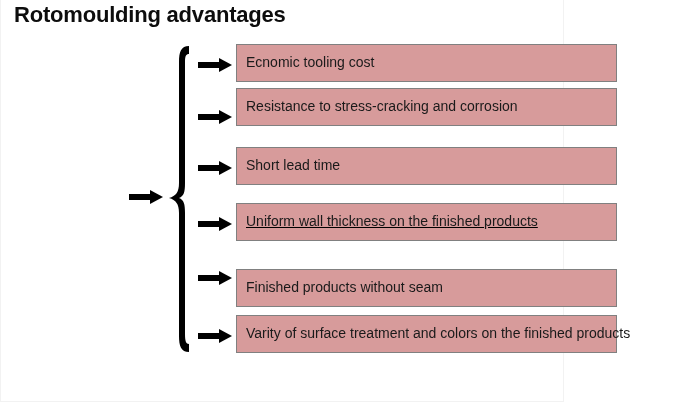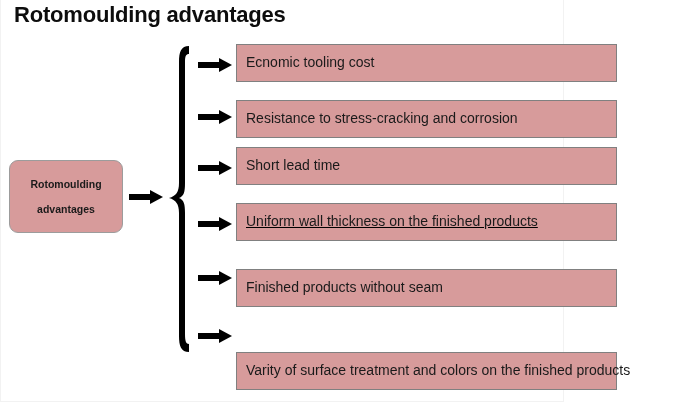--- a/index.html
+++ b/index.html
@@ -116,24 +116,20 @@
     left: 197px;
   }
 </style>
 </head>
 <body>
 
 <div id="canvas">
 
   <div id="page-title">Rotomoulding advantages</div>
 
-  <div id="source-node">
-    <span class="line">Rotomoulding</span>
-    <span class="line">advantages</span>
-  </div>
 
   <div class="arrow" id="arrow-source">
     <div class="shaft"></div>
     <div class="head"></div>
   </div>
 
   <svg id="brace-connector" viewBox="0 0 26 306" preserveAspectRatio="none">
     <path d="M 22,0
              C 14,0 12,6 12,16
              L 12,137
@@ -156,21 +152,21 @@
         <div class="shaft"></div>
         <div class="head"></div>
       </div>
       <div class="item-box" style="top: 44px;">
         <span class="item-label">Ecnomic tooling cost</span>
       </div>
       <div class="arrow item-arrow" style="top: 110px;">
         <div class="shaft"></div>
         <div class="head"></div>
       </div>
-      <div class="item-box" style="top: 100px;">
+      <div class="item-box" style="top: 88px;">
         <span class="item-label">Resistance to stress-cracking and corrosion</span>
       </div>
       <div class="arrow item-arrow" style="top: 161px;">
         <div class="shaft"></div>
         <div class="head"></div>
       </div>
       <div class="item-box" style="top: 147px; text-align: right;">
         <span class="item-label">Short lead time</span>
       </div>
       <div class="arrow item-arrow" style="top: 217px;">
@@ -184,18 +180,18 @@
         <div class="shaft"></div>
         <div class="head"></div>
       </div>
       <div class="item-box" style="top: 269px;">
         <span class="item-label">Finished products without seam</span>
       </div>
       <div class="arrow item-arrow" style="top: 329px;">
         <div class="shaft"></div>
         <div class="head"></div>
       </div>
-      <div class="item-box" style="top: 315px; margin-top: 37px;">
+      <div class="item-box" style="top: 315px;">
         <span class="item-label">Varity of surface treatment and colors on the finished products</span>
       </div>
     </div>
 
 </div>
 
 </body></html>

